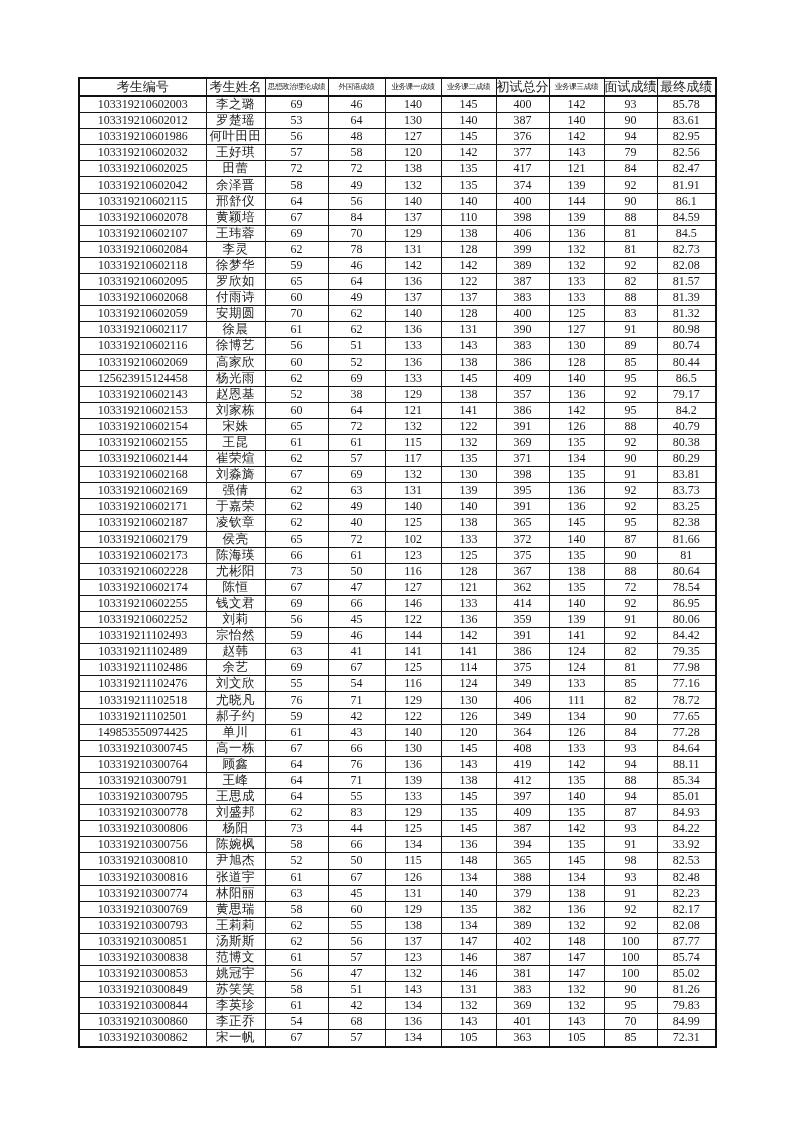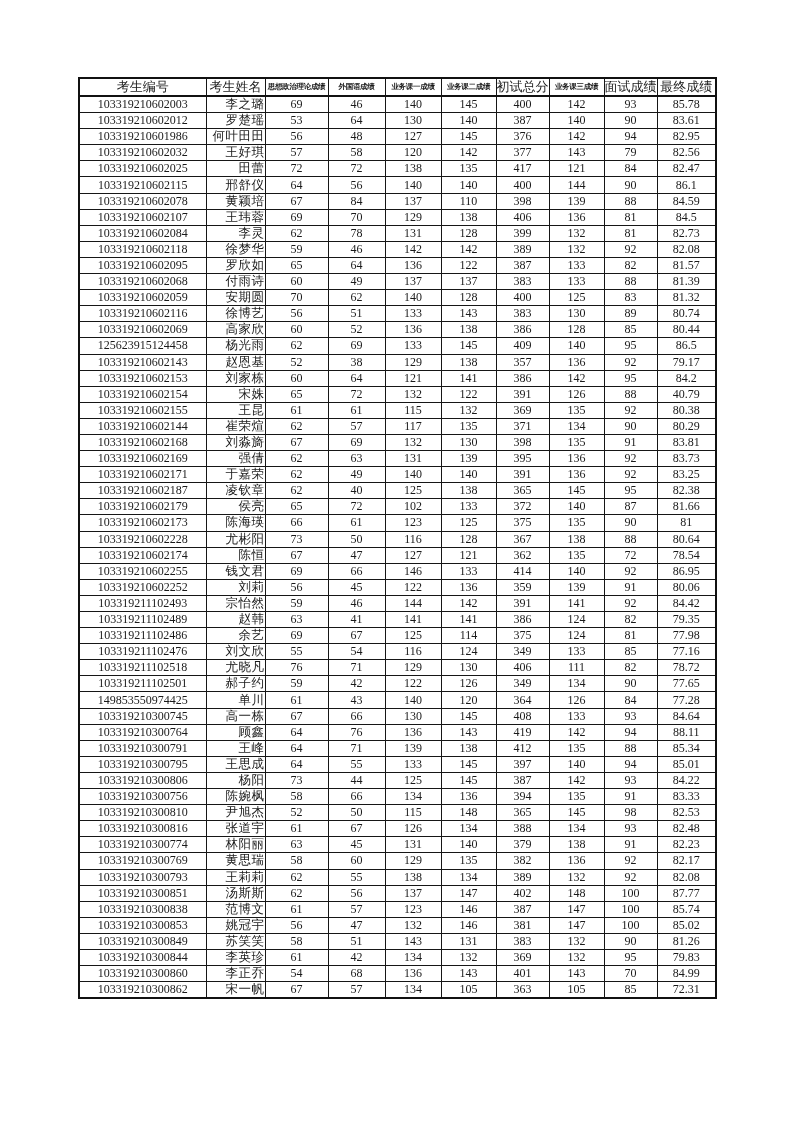--- a/index.html
+++ b/index.html
@@ -35,32 +35,31 @@
   }
   .score-table thead th {
     height: 16px;
     line-height: 16px;
     font-size: 13px;
     font-weight: normal;
     border-bottom: 2px solid #111111;
   }
   .score-table thead th.small {
     font-size: 7.5px;
-    font-weight: bold;
+    font-weight: normal;
     letter-spacing: -0.3px;
   }
   .score-table tbody td {
     height: 15.1px;
     line-height: 15px;
     font-size: 12px;
   }
   .score-table tbody td.cell-name {
     font-size: 12.5px;
     letter-spacing: 0.5px;
-    text-align: right;
   }
 </style>
 </head>
 <body>
 
 <div class="page">
   <table class="score-table">
     <colgroup>
       <col style="width:127px">
       <col style="width:59px">
@@ -142,20 +141,32 @@
           <td>72</td>
           <td>72</td>
           <td>138</td>
           <td>135</td>
           <td>417</td>
           <td>121</td>
           <td>84</td>
           <td>82.47</td>
         </tr>
         <tr>
+          <td>103319210602042</td>
+          <td class="cell-name">余泽晋</td>
+          <td>58</td>
+          <td>49</td>
+          <td>132</td>
+          <td>135</td>
+          <td>374</td>
+          <td>139</td>
+          <td>92</td>
+          <td>81.91</td>
+        </tr>
+        <tr>
           <td>103319210602115</td>
           <td class="cell-name">邢舒仪</td>
           <td>64</td>
           <td>56</td>
           <td>140</td>
           <td>140</td>
           <td>400</td>
           <td>144</td>
           <td>90</td>
           <td>86.1</td>
@@ -238,20 +249,32 @@
           <td>70</td>
           <td>62</td>
           <td>140</td>
           <td>128</td>
           <td>400</td>
           <td>125</td>
           <td>83</td>
           <td>81.32</td>
         </tr>
         <tr>
+          <td>103319210602117</td>
+          <td class="cell-name">徐晨</td>
+          <td>61</td>
+          <td>62</td>
+          <td>136</td>
+          <td>131</td>
+          <td>390</td>
+          <td>127</td>
+          <td>91</td>
+          <td>80.98</td>
+        </tr>
+        <tr>
           <td>103319210602116</td>
           <td class="cell-name">徐博艺</td>
           <td>56</td>
           <td>51</td>
           <td>133</td>
           <td>143</td>
           <td>383</td>
           <td>130</td>
           <td>89</td>
           <td>80.74</td>
@@ -586,20 +609,32 @@
           <td>64</td>
           <td>55</td>
           <td>133</td>
           <td>145</td>
           <td>397</td>
           <td>140</td>
           <td>94</td>
           <td>85.01</td>
         </tr>
         <tr>
+          <td>103319210300778</td>
+          <td class="cell-name">刘盛邦</td>
+          <td>62</td>
+          <td>83</td>
+          <td>129</td>
+          <td>135</td>
+          <td>409</td>
+          <td>135</td>
+          <td>87</td>
+          <td>84.93</td>
+        </tr>
+        <tr>
           <td>103319210300806</td>
           <td class="cell-name">杨阳</td>
           <td>73</td>
           <td>44</td>
           <td>125</td>
           <td>145</td>
           <td>387</td>
           <td>142</td>
           <td>93</td>
           <td>84.22</td>
@@ -607,21 +642,21 @@
         <tr>
           <td>103319210300756</td>
           <td class="cell-name">陈婉枫</td>
           <td>58</td>
           <td>66</td>
           <td>134</td>
           <td>136</td>
           <td>394</td>
           <td>135</td>
           <td>91</td>
-          <td>83.33</td>
+          <td>33.92</td>
         </tr>
         <tr>
           <td>103319210300810</td>
           <td class="cell-name">尹旭杰</td>
           <td>52</td>
           <td>50</td>
           <td>115</td>
           <td>148</td>
           <td>365</td>
           <td>145</td>

